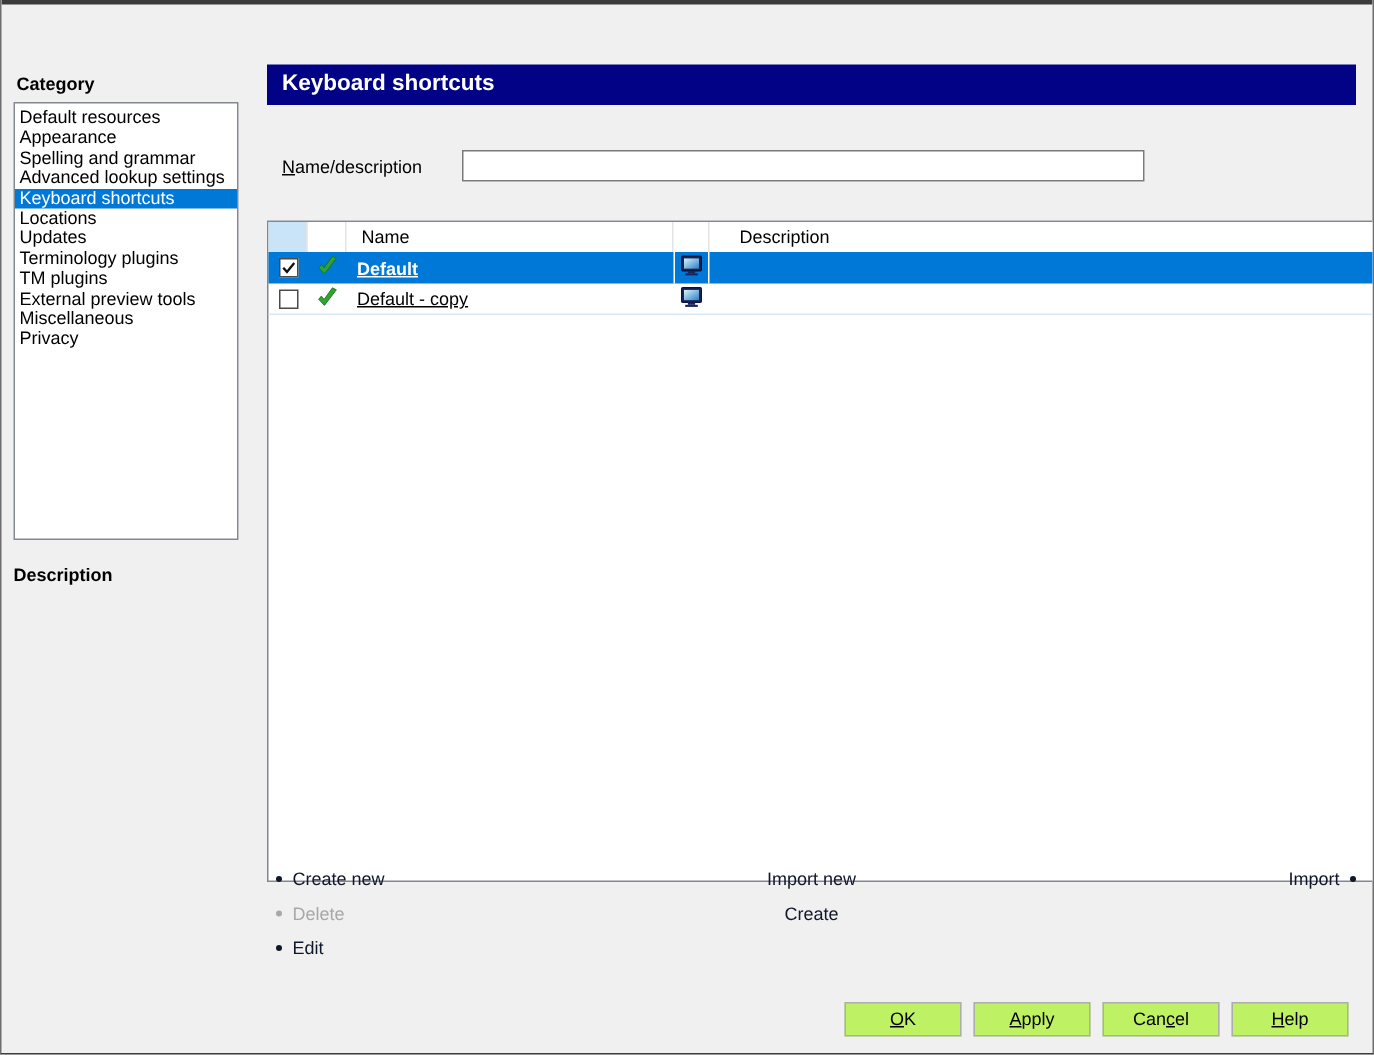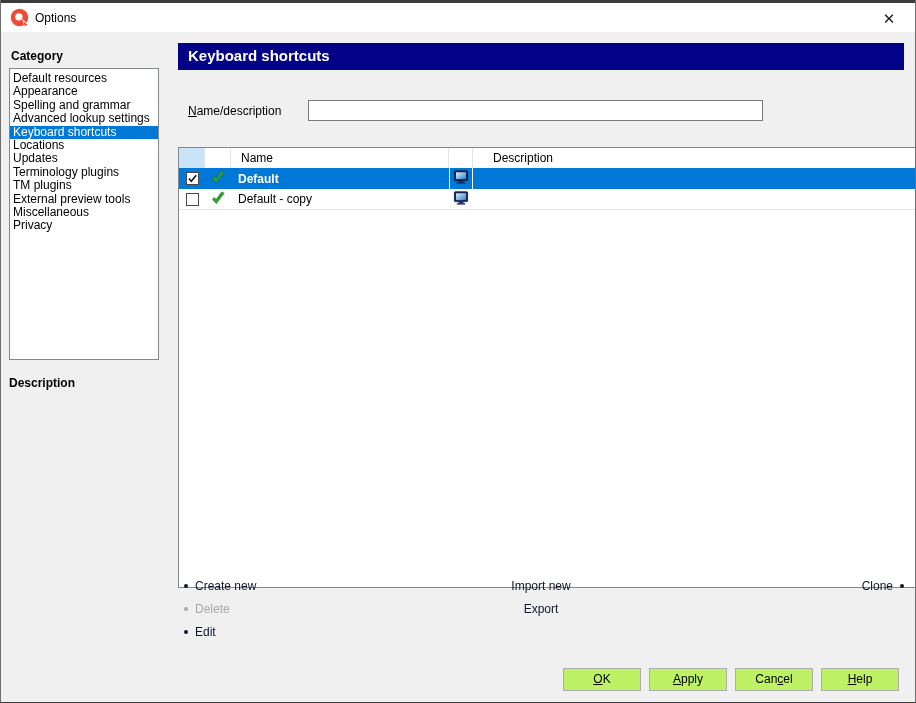--- a/index.html
+++ b/index.html
@@ -42,21 +42,21 @@
   .thead .hc { height:100%; border-right:1px solid #e4e4e4; display:flex; align-items:center; }
   .hc.c1 { width:26px; background:#c9e3f8; }
   .hc.c2 { width:26px; }
   .hc.c3 { width:218px; padding-left:10px; }
   .hc.c4 { width:24px; }
   .hc.c5 { flex:1; padding-left:20px; border-right:none; }
   .trow { display:flex; height:21px; align-items:center; cursor:default; }
   .trow .dc { height:100%; display:flex; align-items:center; }
   .dc.c1 { width:26px; justify-content:center; }
   .dc.c2 { width:26px; justify-content:center; }
-  .dc.c3 { width:218px; padding-left:7px; }
+  .dc.c3 { width:218px; padding-left:7px;text-decoration:underline; }
   .dc.c4 { width:24px; justify-content:center; }
   .dc.c5 { flex:1; padding-left:6px; }
   .trow.selected { background:#0078d7; color:#fff; font-weight:bold; }
   .trow.selected .dc.c4 { border-left:1px solid #fff; border-right:1px solid #fff; }
   .trow.plain { border-bottom:1px solid #d6e9f8; }
   .checkbox { width:13px; height:13px; background:#fff; border:1px solid #4a4a4a;
               display:flex; align-items:center; justify-content:center; }
 
   
   .linkrow { position:absolute; left:177px; width:726px; height:14px; }
@@ -74,32 +74,20 @@
          border:1px solid #adadad; text-align:center; line-height:21px; font-size:12px;
          cursor:default; }
   .btn-ok { left:562px; } .btn-apply { left:648px; } .btn-cancel { left:734px; } .btn-help { left:820px; }
 </style>
 </head>
 <body>
 
 <div class="dialog">
   <div class="top-strip"></div>
 
-  <div class="titlebar">
-    <span class="logo">
-      <svg width="19" height="19" viewBox="0 0 20 20">
-        <circle cx="10" cy="10" r="9.2" fill="#ee4b36"></circle>
-        <circle cx="9.3" cy="9.3" r="3.9" fill="#ffffff"></circle>
-        <path d="M12.6 11.4 L19.6 17.4 L15.4 20 Z" fill="#ffffff"></path>
-        <path d="M13.8 13.6 L18.4 17.6 L15.6 19.3 Z" fill="#ee4b36"></path>
-      </svg>
-    </span>
-    <span class="win-title">Options</span>
-    <span class="close-btn">✕</span>
-  </div>
 
   <div class="cat-label">Category</div>
   <div class="listbox">
     <div class="lb-item">Default resources</div>
     <div class="lb-item">Appearance</div>
     <div class="lb-item">Spelling and grammar</div>
     <div class="lb-item">Advanced lookup settings</div>
     <div class="lb-item selected">Keyboard shortcuts</div>
     <div class="lb-item">Locations</div>
     <div class="lb-item">Updates</div>
@@ -183,25 +171,25 @@
           </svg>
         </span>
       </div>
       <div class="dc c5"></div>
     </div>
   </div>
 
   <div class="linkrow" style="top:579px;">
     <span class="lnk l-left"><span class="dot pre"></span><span>Create new</span></span>
     <span class="l-center"><span class="lnk">Import new</span></span>
-    <span class="lnk l-right"><span>Clone</span><span class="dot post"></span></span>
+    <span class="lnk l-right"><span>Import</span><span class="dot post"></span></span>
   </div>
   <div class="linkrow" style="top:602px;">
     <span class="lnk disabled l-left"><span class="dot pre"></span><span>Delete</span></span>
-    <span class="l-center"><span class="lnk">Export</span></span>
+    <span class="l-center"><span class="lnk">Create</span></span>
   </div>
   <div class="linkrow" style="top:625px;">
     <span class="lnk l-left"><span class="dot pre"></span><span>Edit</span></span>
   </div>
 
   <div class="btn btn-ok"><span class="mn">O</span><span>K</span></div>
   <div class="btn btn-apply"><span class="mn">A</span><span>pply</span></div>
   <div class="btn btn-cancel"><span>Can</span><span class="mn">c</span><span>el</span></div>
   <div class="btn btn-help"><span class="mn">H</span><span>elp</span></div>
 </div>

